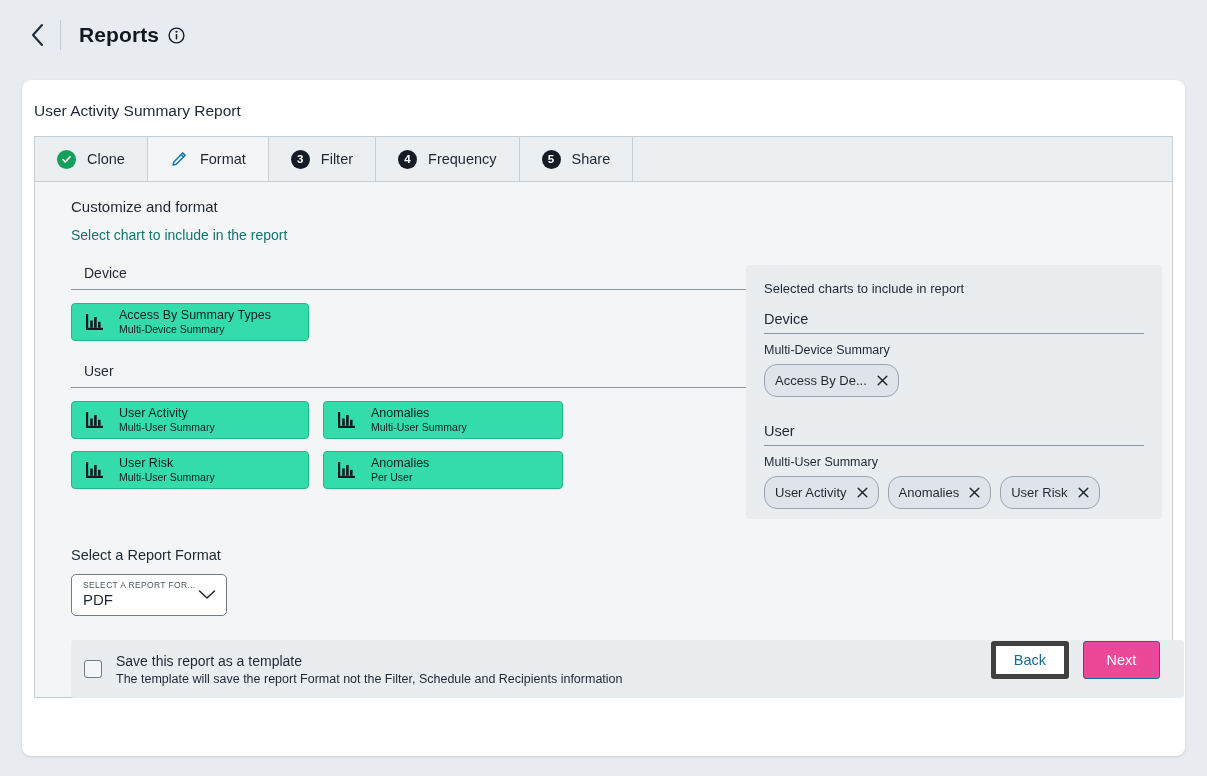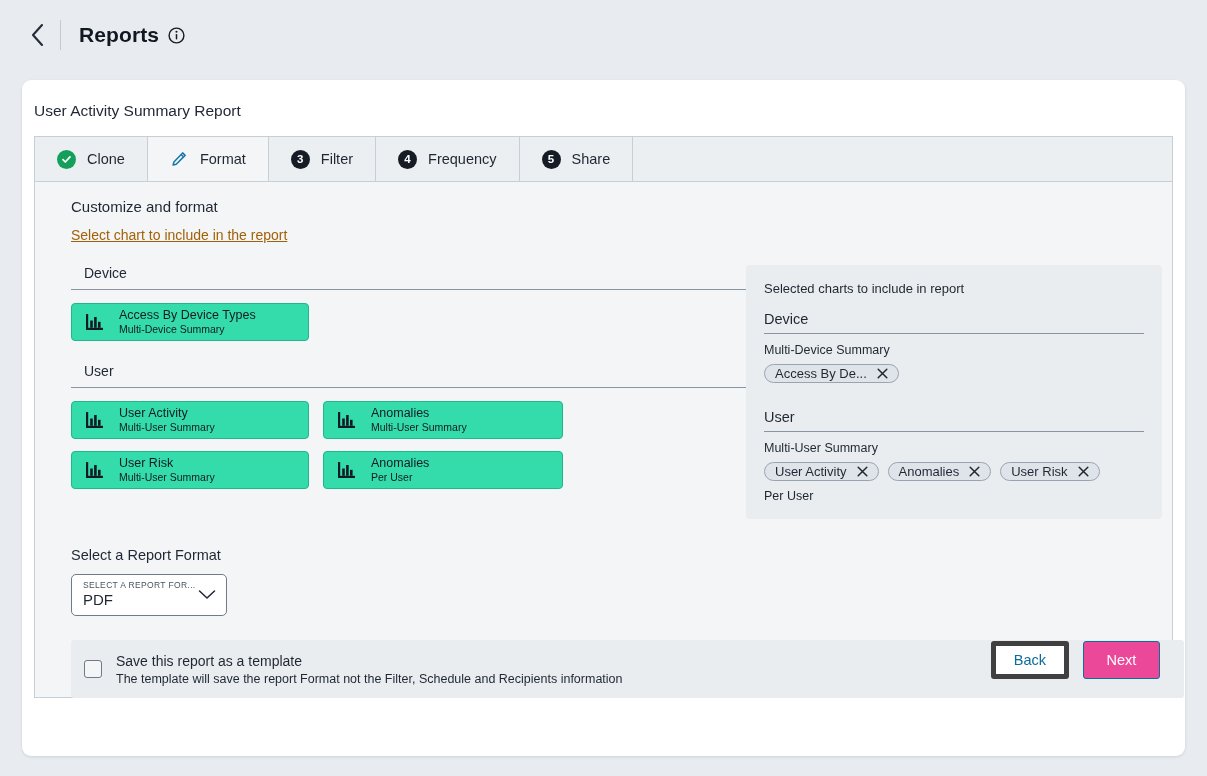--- a/index.html
+++ b/index.html
@@ -62,21 +62,21 @@
   .tab-icon-pencil{width:19px;height:19px;display:flex;align-items:center;justify-content:center;flex:0 0 auto;}
   .tabs-filler{flex:1 1 auto;}
 
   
   .panel{
     margin:0 12px 0 12px;height:517px;
     background:#f4f5f7;border:1px solid #c6ced6;
     box-sizing:border-box;position:relative;
   }
   .panel h3{margin:0;padding:16px 0 0 36px;font-size:15px;font-weight:normal;color:#1f2733;}
-  .panel .sub{padding:12px 0 0 36px;font-size:14px;color:#a16207;text-decoration:underline;}
+  .panel .sub{padding:12px 0 0 36px;font-size:14px;color:#0f766e;}
 
   .panel-cols{display:flex;padding:22px 0 0 0;}
   .left-col{width:700px;padding-left:36px;box-sizing:border-box;}
   .right-col{margin-left:11px;width:416px;}
 
   
   .group-label{font-size:14px;color:#1f2733;padding-left:13px;}
   .group-rule{height:1px;background:#8a95a3;margin-top:8px;width:679px;}
 
   
@@ -101,21 +101,21 @@
     padding:16px 18px 0 18px;box-sizing:border-box;
     width:416px;height:254px;overflow:hidden;
   }
   .sel-title{font-size:13px;color:#1f2733;}
   .sel-group{font-size:14.5px;color:#1f2733;margin-top:15px;}
   .sel-rule{height:1px;background:#8a95a3;margin-top:6px;}
   .sel-sub{font-size:12.5px;color:#1f2733;margin-top:9px;}
   .chips{display:flex;flex-wrap:wrap;gap:9px;margin-top:7px;}
   .chip{
     display:inline-flex;align-items:center;gap:10px;
-    height:19px;box-sizing:border-box;padding:0 10px;
+    height:33px;box-sizing:border-box;padding:0 10px;
     background:#dfe4ea;border:1px solid #9aa4b1;border-radius:13px;
     font-size:13px;color:#1f2733;cursor:pointer;white-space:nowrap;
   }
   .chip .x{display:inline-flex;align-items:center;cursor:pointer;}
 
   
   .fmt-wrap{padding:28px 0 0 36px;}
   .fmt-label{font-size:14.5px;color:#1f2733;}
   .select-box{
     margin-top:11px;width:156px;height:42px;box-sizing:border-box;
@@ -240,21 +240,21 @@
                 <span class="bar-icon">
                   <svg width="22" height="22" viewBox="0 0 22 22">
                     <rect x="2" y="3" width="2.2" height="16" fill="#141b24"></rect>
                     <rect x="2" y="16.8" width="17" height="2.2" fill="#141b24"></rect>
                     <rect x="6.2" y="9.5" width="2.6" height="7.3" fill="#141b24"></rect>
                     <rect x="10.1" y="6" width="2.6" height="10.8" fill="#141b24"></rect>
                     <rect x="14" y="10.8" width="2.6" height="6" fill="#141b24"></rect>
                   </svg>
                 </span>
                 <span class="txt">
-                  <span class="t1">Access By Device Types</span>
+                  <span class="t1">Access By Summary Types</span>
                   <span class="t2">Multi-Device Summary</span>
                 </span>
               </div>
 
             </div>
           </div>
 
           <div style="margin-top:22px;">
             <div class="group-label">User</div>
             <div class="group-rule"></div>

